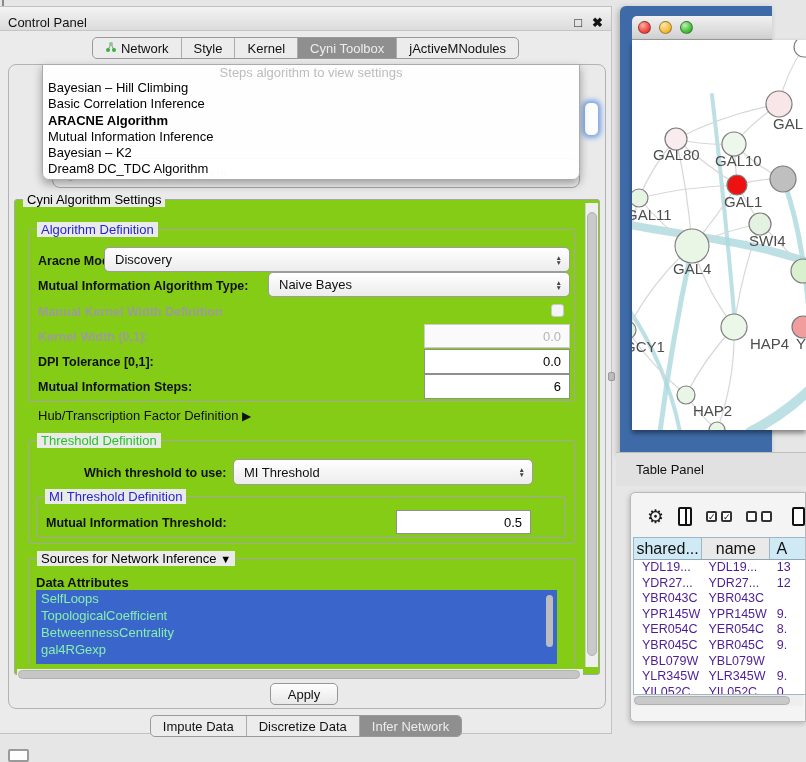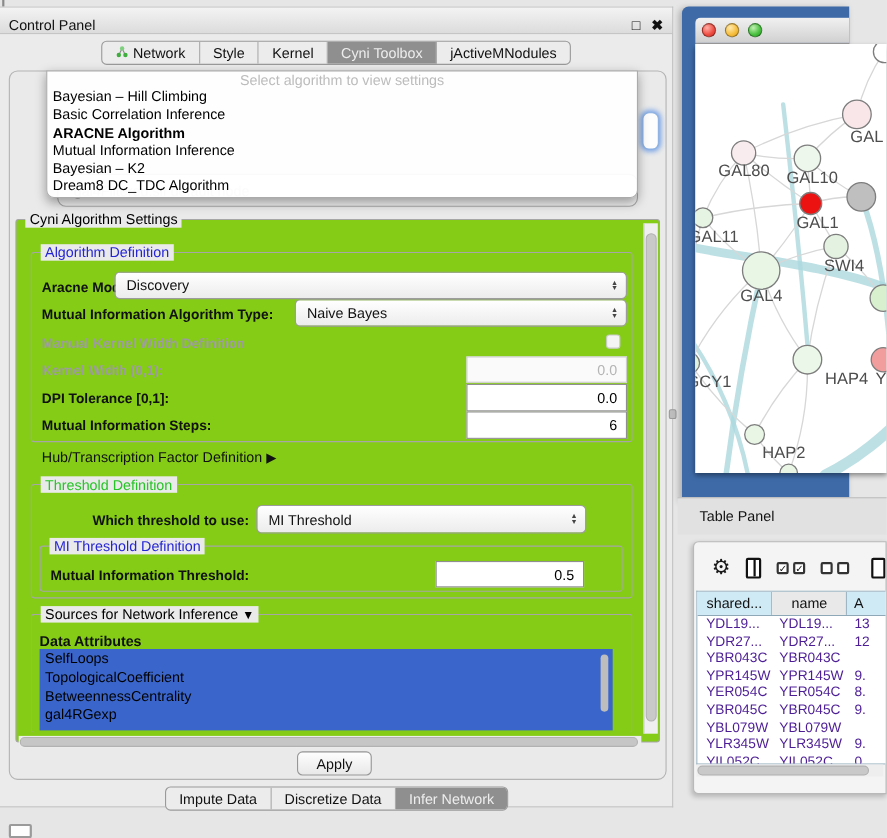--- a/index.html
+++ b/index.html
@@ -68,21 +68,21 @@
     font-size:13px; color:#000; display:flex; align-items:center;
     justify-content:flex-end; padding:0 8px; }
   .field.dis { background:#fafafa; border-color:#cccccc; color:#b5b5b5; }
 
   .checkbox { position:absolute; width:13px; height:13px; border:1px solid #c9c9c9;
     border-radius:3px; background:#f4f4f4; }
 
   
   #attr-list { left:36px; top:583px; width:521px; height:74px; background:#3a66cc;
     overflow:hidden; }
-  .attr-item { font-size:13px; color:#000000; height:17px; line-height:17px; padding-left:5px; }
+  .attr-item { font-size:13px; color:#86efac; height:17px; line-height:17px; padding-left:5px; }
   #attr-scroll-thumb { left:546px; top:588px; width:7px; height:52px;
     background:#bdbdbd; border-radius:4px; z-index:2; }
 
   
   #v-scroll { left:585px; top:196px; width:13px; height:464px; background:#efefef;
     border-left:1px solid #d0d0d0; }
   #v-thumb { position:absolute; left:1px; top:9px; width:10px; height:444px;
     background:#c9c9c9; border:1px solid #b2b2b2; border-radius:6px; }
   #h-scroll { left:17px; top:662px; width:566px; height:11px; background:#ececec; }
   #h-thumb { position:absolute; left:1px; top:1px; width:562px; height:9px;
@@ -129,21 +129,21 @@
   #split-icon { width:17px; height:19px; border:2px solid #111; border-radius:2px; position:relative; background:#fff; }
   #split-icon:after { content:""; position:absolute; left:50%; top:0; width:2px; height:100%; background:#111; }
   .cb-pair { display:flex; gap:4px; }
   .mini-cb { width:11px; height:11px; border:2px solid #333; border-radius:2px;
     font-size:9px; line-height:8px; text-align:center; color:#111; background:#fff; }
   #doc-icon { width:16px; height:19px; border:2px solid #111; border-radius:2px; background:#fff; margin-left:6px; }
 
   #table-grid { position:absolute; left:2px; top:44px; width:174px; height:158px;
     background:#fff; border:1px solid #9fb6c4; border-right:none; overflow:hidden; }
   #table-head { display:flex; height:22px; border-bottom:1px solid #8fa8b8; }
-  .th { font-size:13px; color:#111; display:flex; align-items:center;
+  .th { font-size:16px; color:#111; display:flex; align-items:center;
     justify-content:center; border-right:1px solid #9fb6c4; overflow:hidden; white-space:nowrap; }
   .th.c1 { width:76px; background:#cfe9f5; }
   .th.c2 { width:76px; background:#e9e9e9; }
   .th.c3 { width:40px; background:#cfe9f5; justify-content:flex-start; padding-left:6px; }
   .tr { display:flex; height:15.6px; }
   .td { font-size:12.5px; color:#4c1d95; overflow:hidden; white-space:nowrap; }
   .td.c1 { width:76px; padding-left:8px; }
   .td.c2 { width:76px; padding-left:6px; }
   .td.c3 { width:40px; padding-left:6px; }
   #table-hscroll { position:absolute; left:2px; top:202px; width:170px; height:11px; background:#eee; }
@@ -180,21 +180,21 @@
   </div>
 
   <div class="abs" id="outer-box"></div>
 
   <div class="abs" id="ghost-combo">
     <span>gal4Filtered.sif default node</span>
   </div>
   <div class="abs" id="focus-combo-fragment"></div>
 
   <div class="abs" id="algo-popup">
-    <div id="algo-prompt">Select algorithm to view settings</div>
+    <div id="algo-prompt">Steps algorithm to view settings</div>
     <div id="algo-list">
         <div class="algo-item">Bayesian – Hill Climbing</div>
         <div class="algo-item">Basic Correlation Inference</div>
         <div class="algo-item selected">ARACNE Algorithm</div>
         <div class="algo-item">Mutual Information Inference</div>
         <div class="algo-item">Bayesian – K2</div>
         <div class="algo-item">Dream8 DC_TDC Algorithm</div>
       </div>
   </div>
 

